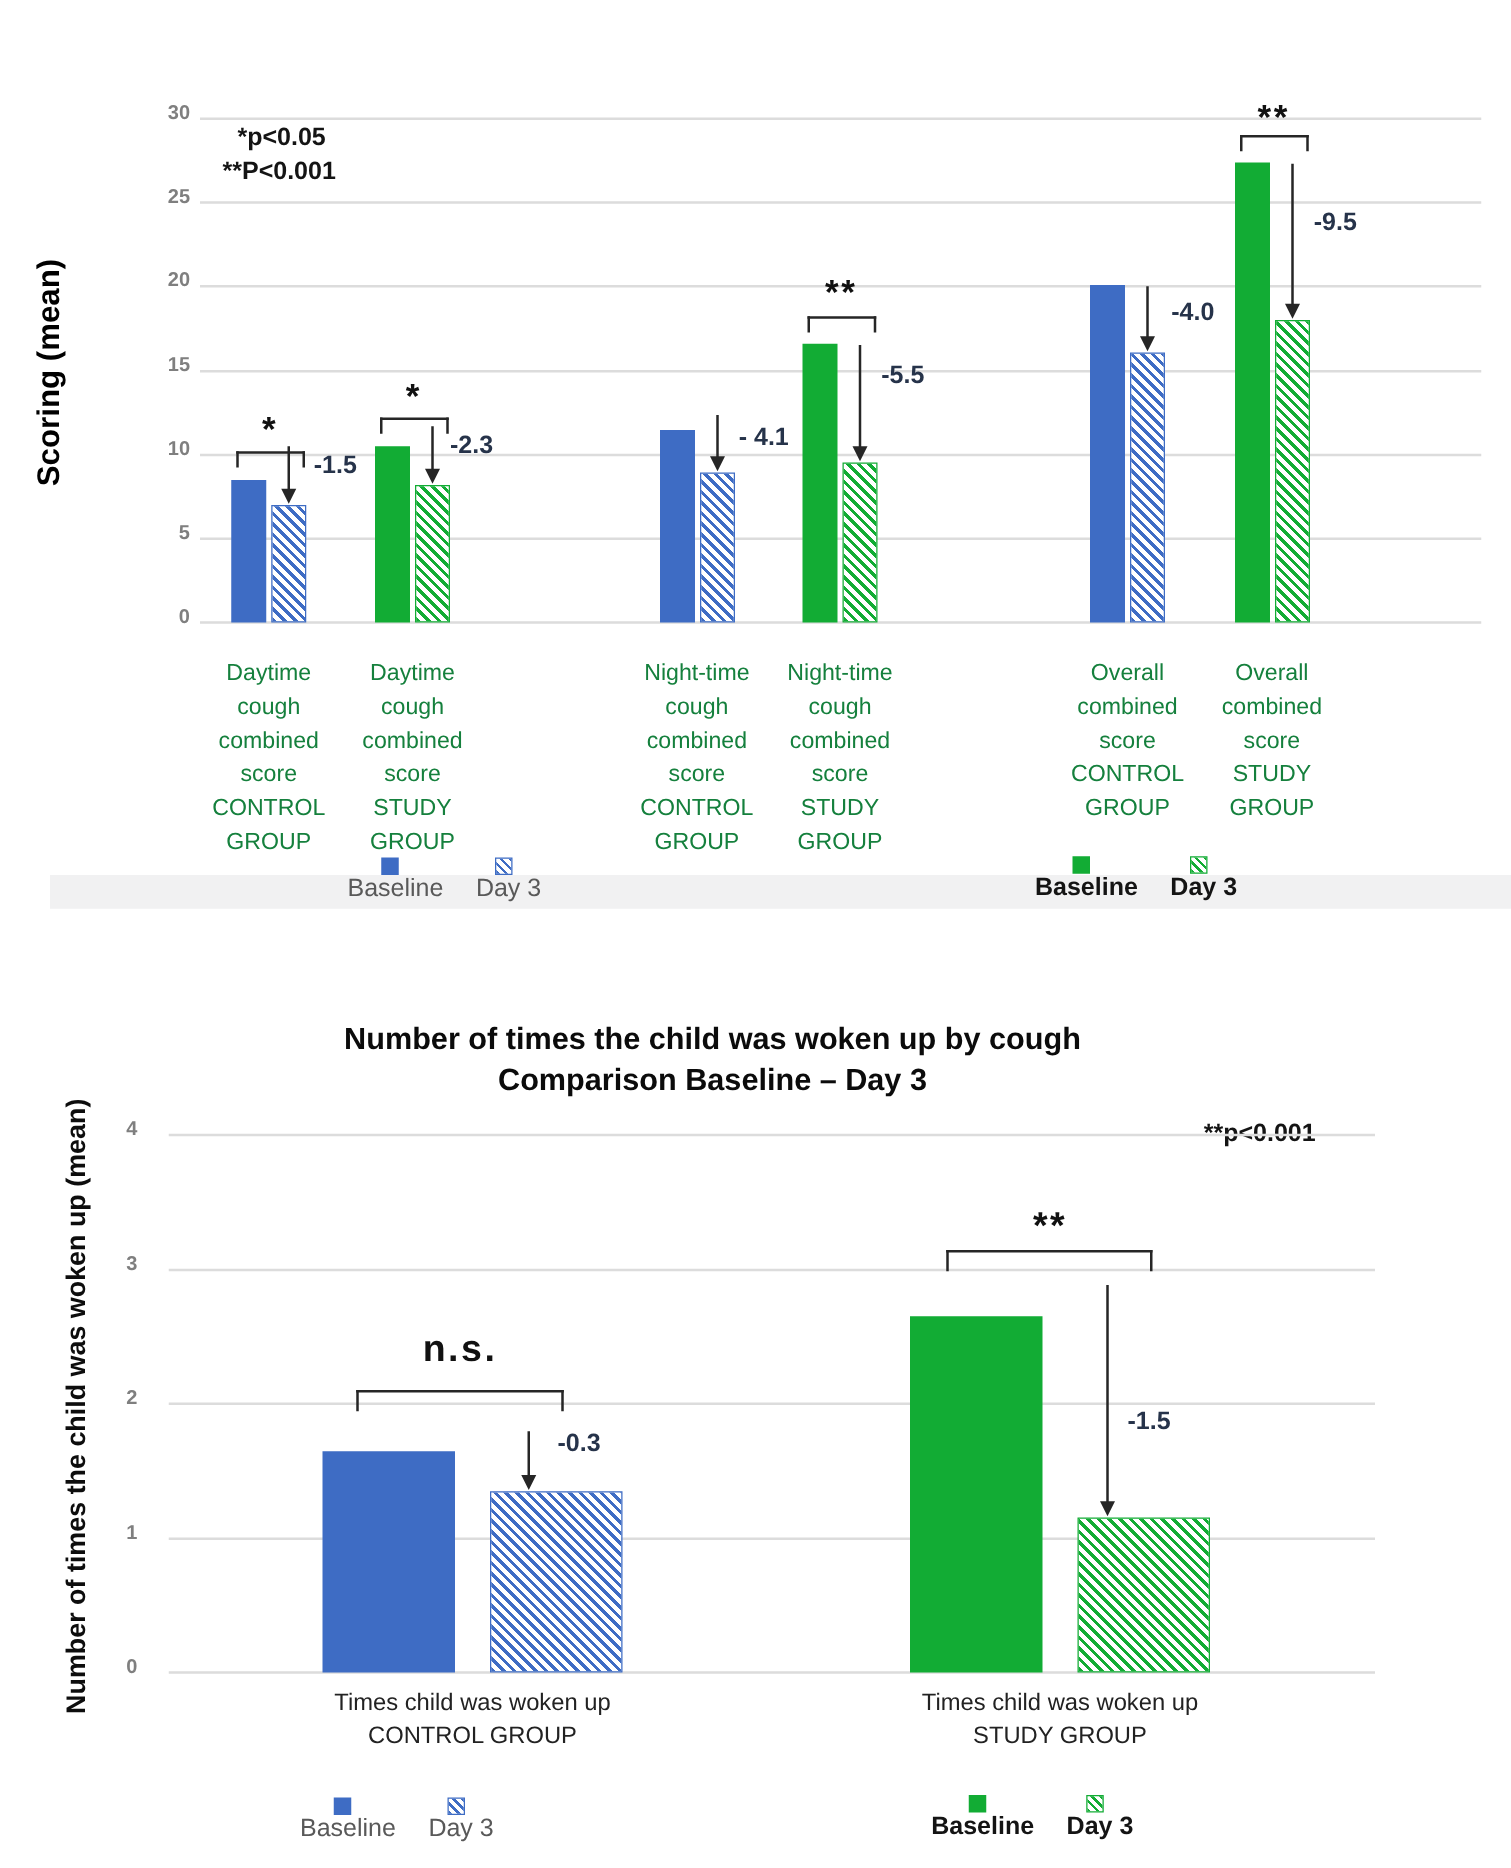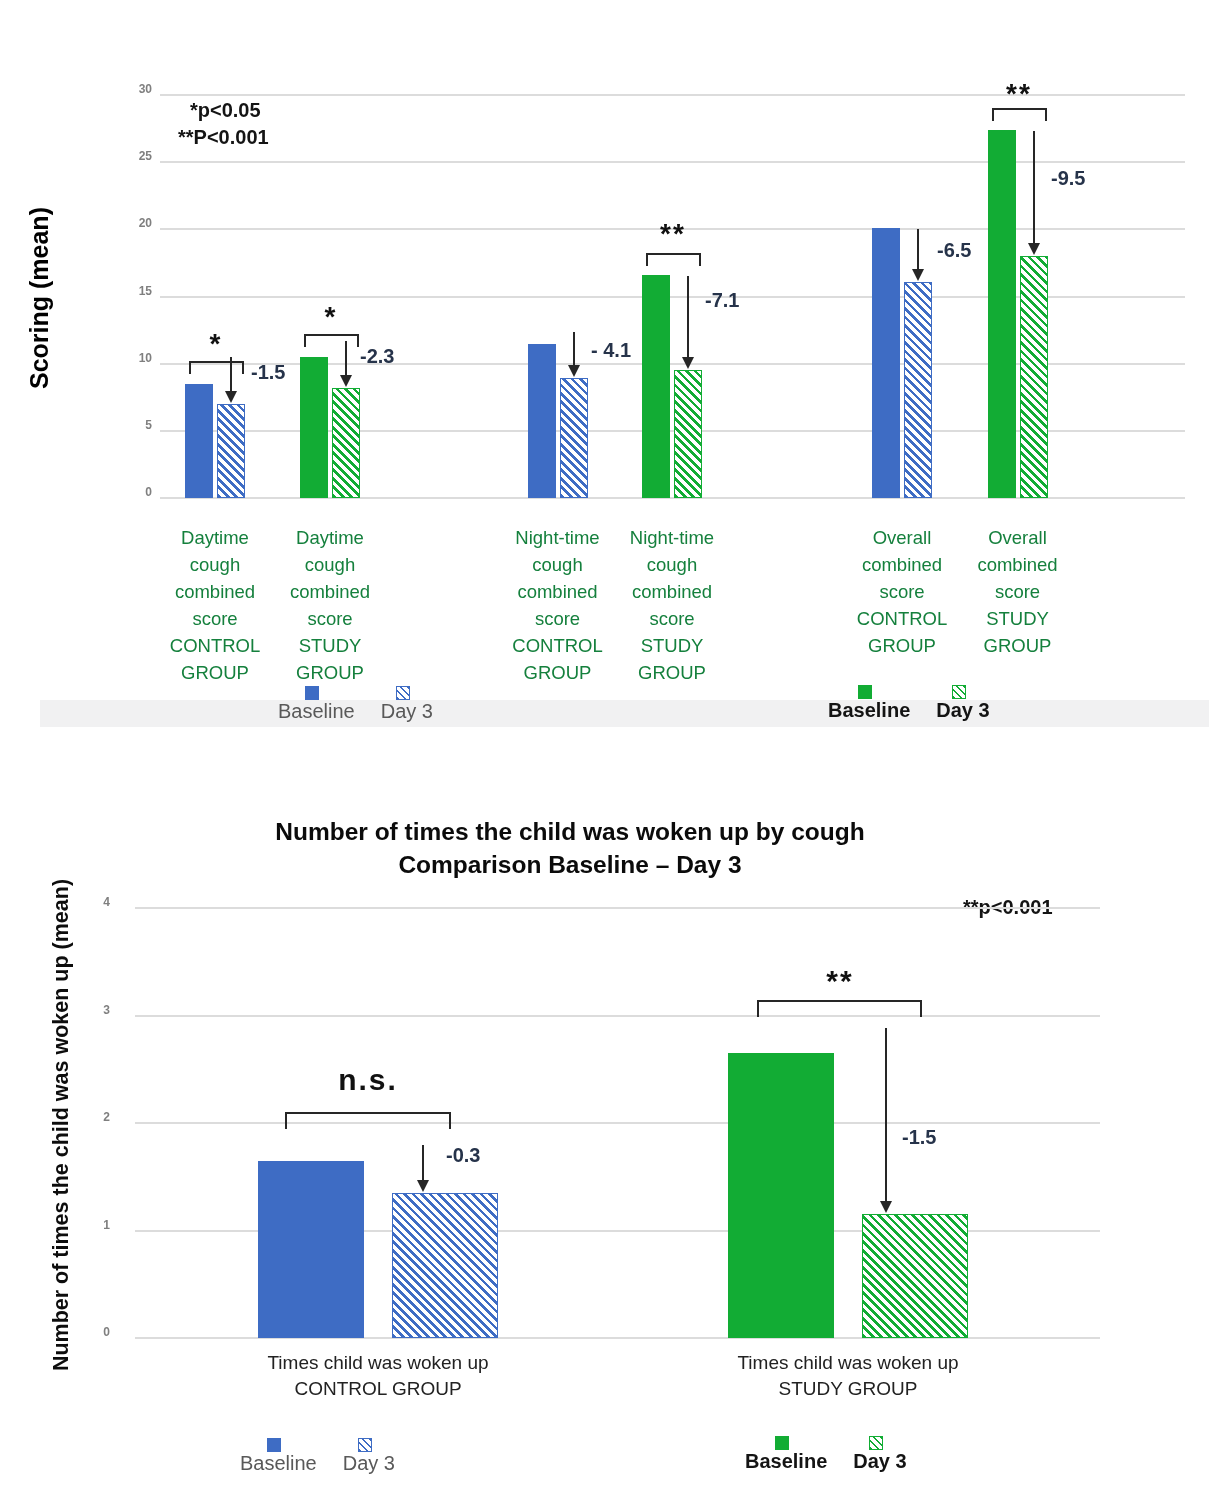--- a/index.html
+++ b/index.html
@@ -3,21 +3,21 @@
 <meta charset="utf-8">
 <style>
   html,body{margin:0;padding:0;background:#ffffff;}
   #canvas{position:relative;width:1209px;height:1494px;background:#fff;
           font-family:"Liberation Sans",sans-serif;overflow:hidden;}
   .abs{position:absolute;}
   .title{font-weight:bold;text-align:center;}
   .t1{font-size:27px;color:#54575D;}
   .t2{font-size:24.5px;color:#0B0B0B;}
   .gridline{position:absolute;height:2px;background:#DCDCDC;}
-  .ytick{position:absolute;font-size:12px;font-weight:bold;color:#7F7F7F;text-align:right;}
+  .ytick{position:absolute;font-size:16px;font-weight:bold;color:#7F7F7F;text-align:right;}
   .note{font-size:20px;font-weight:bold;color:#141414;}
   .bar{position:absolute;box-sizing:border-box;}
   .xlab{position:absolute;text-align:center;color:#15803d;}
   .xl1{font-size:18.5px;line-height:27px;}
   .xl2{font-size:19px;line-height:26px;color:#222;}
   .bracket{position:absolute;border-top:2.5px solid #262626;border-left:2.5px solid #262626;border-right:2.5px solid #262626;box-sizing:border-box;}
   .sig{position:absolute;font-weight:bold;color:#111;text-align:center;letter-spacing:2px;}
   .diff{position:absolute;font-size:20px;font-weight:bold;color:#26334A;white-space:nowrap;}
   .aline{position:absolute;width:2px;background:#262626;}
   .ahead{position:absolute;width:0;height:0;border-left:6px solid transparent;border-right:6px solid transparent;border-top:12px solid #262626;}
@@ -108,33 +108,33 @@
       <div>cough</div>
       <div>combined</div>
       <div>score</div>
       <div>STUDY</div>
       <div>GROUP</div>
     </div>
     <div class="bracket" style="left: 646px; top: 253px; width: 55px; height: 13px;"></div>
     <div class="sig" style="left: 633px; top: 218px; width: 80px; font-size: 28px;">**</div>
     <div class="aline" style="left: 687px; top: 276px; height: 83.415px;"></div>
     <div class="ahead" style="left: 682px; top: 357.415px;"></div>
-    <div class="diff" style="left: 705px; top: 289px;">-7.1</div>
+    <div class="diff" style="left: 705px; top: 289px;">-5.5</div>
     <div class="bar" style="left: 872px; top: 228.057px; width: 28px; height: 269.943px; background: rgb(62, 108, 196);"></div>
     <div class="bar" style="left: 904px; top: 281.777px; width: 28px; height: 216.223px; background: repeating-linear-gradient(45deg, rgb(62, 108, 196) 0px, rgb(62, 108, 196) 2.6px, rgb(255, 255, 255) 2.6px, rgb(255, 255, 255) 6px); border: 1px solid rgb(62, 108, 196);"></div>
     <div class="xlab xl1" style="left: 832px; top: 524px; width: 140px;">
       <div>Overall</div>
       <div>combined</div>
       <div>score</div>
       <div>CONTROL</div>
       <div>GROUP</div>
     </div>
     <div class="aline" style="left: 917px; top: 229px; height: 41.777px;"></div>
     <div class="ahead" style="left: 912px; top: 268.777px;"></div>
-    <div class="diff" style="left: 937px; top: 239px;">-6.5</div>
+    <div class="diff" style="left: 937px; top: 239px;">-4.0</div>
     <div class="bar" style="left: 987.5px; top: 130.018px; width: 28px; height: 367.982px; background: rgb(18, 172, 52);"></div>
     <div class="bar" style="left: 1019.5px; top: 256.26px; width: 28px; height: 241.74px; background: repeating-linear-gradient(45deg, rgb(18, 172, 52) 0px, rgb(18, 172, 52) 2.6px, rgb(255, 255, 255) 2.6px, rgb(255, 255, 255) 6px); border: 1px solid rgb(18, 172, 52);"></div>
     <div class="xlab xl1" style="left: 947.5px; top: 524px; width: 140px;">
       <div>Overall</div>
       <div>combined</div>
       <div>score</div>
       <div>STUDY</div>
       <div>GROUP</div>
     </div>
     <div class="bracket" style="left: 991.5px; top: 108px; width: 55px; height: 13px;"></div>

